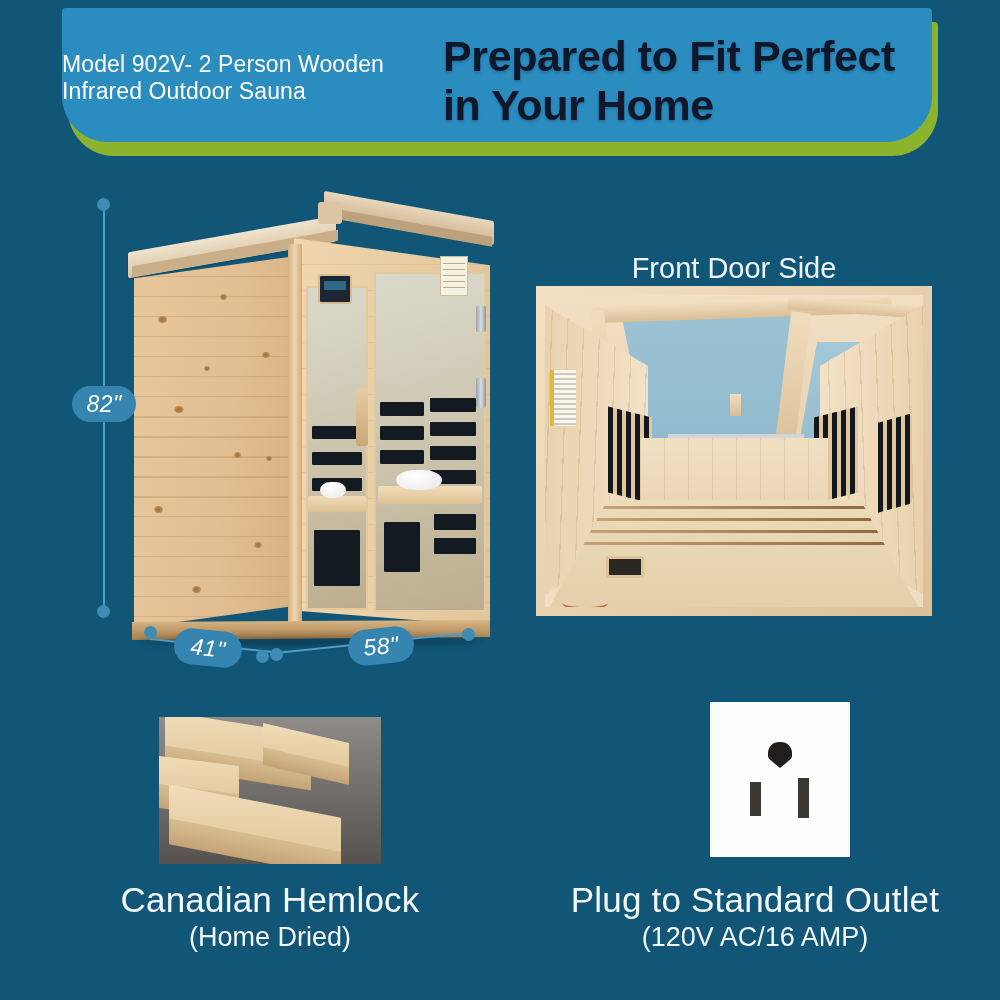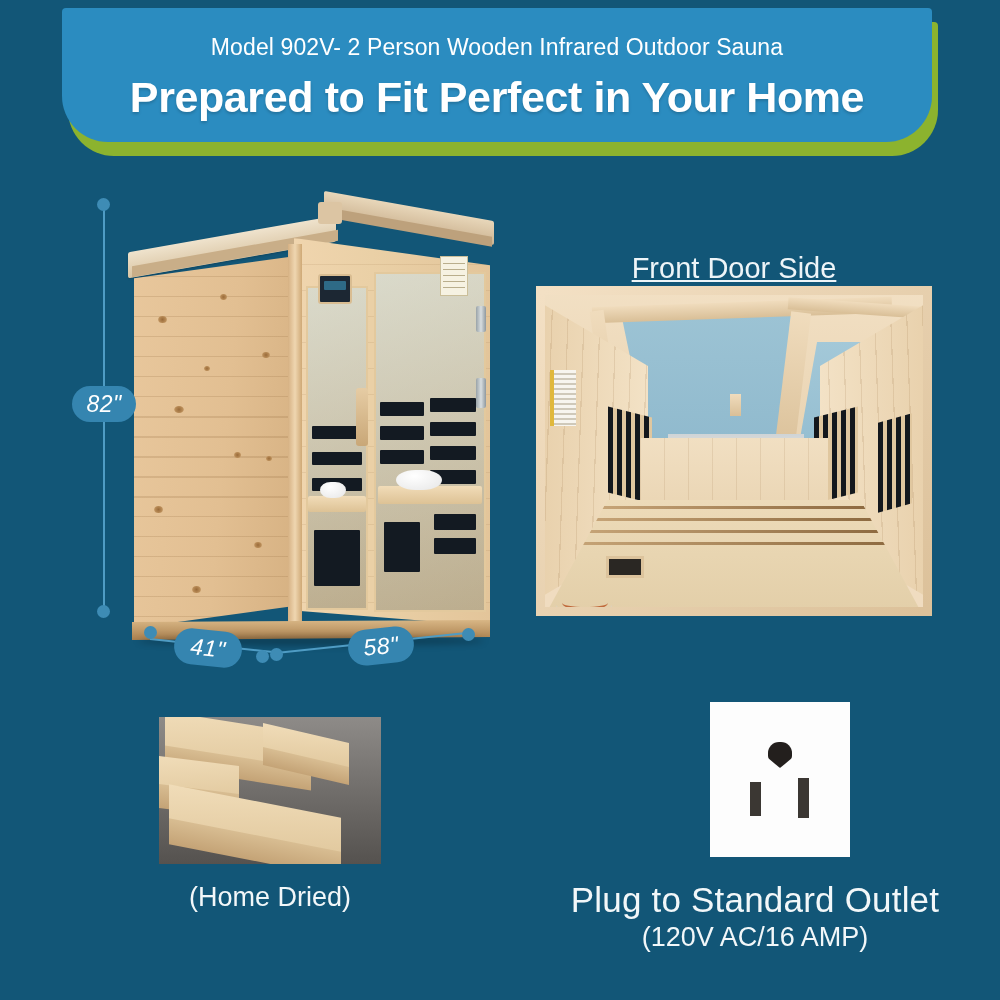--- a/index.html
+++ b/index.html
@@ -17,29 +17,29 @@
   }
   .banner-green {
     position:absolute; left:6px; top:14px; width:870px; height:134px;
     background:#8cb32e;
     border-radius:4px 4px 46px 46px;
   }
   .banner-blue {
     position:absolute; left:0; top:0; width:870px; height:134px;
     background:#2b8cc0;
     border-radius:4px 4px 46px 46px;
-    display:flex; flex-direction:column;
+    display:flex; flex-direction:row;
     align-items:center; justify-content:center;
   }
   #banner-subtitle {
     color:#ffffff; font-size:23px; letter-spacing:.1px;
     font-weight:400; margin-top:6px;
   }
   #banner-title {
-    color:#ffffff; font-size:43px; font-weight:bold;
+    color:#0f172a; font-size:43px; font-weight:bold;
     letter-spacing:-.4px; margin-top:12px;
     text-shadow:0 2px 3px rgba(0,0,0,.18);
   }
 
   
   .dim-line-v {
     position:absolute; width:2px; background:#4f9cc4;
   }
   .dim-line-h {
     position:absolute; height:2px; background:#4f9cc4;
@@ -264,21 +264,21 @@
     background:repeating-linear-gradient(180deg,#f7f5ef 0,#f7f5ef 3px,#cfc9ba 3px,#cfc9ba 5px);
     border-left:4px solid #e0b83c;
   }
   #top-view-label {
     position:absolute; left:112px; top:196px;
     color:#1d6d8e; font-size:32px; letter-spacing:.3px;
     z-index:6;
   }
   #front-door-side-label {
     position:absolute; left:536px; top:252px; width:396px;
-    text-align:center; color:#eef5f8; font-size:29px;text-decoration:underline;
+    text-align:center; color:#eef5f8; font-size:29px;
   }
 
   
   #hemlock-photo {
     position:absolute; left:159px; top:717px; width:222px; height:147px;
     background:linear-gradient(180deg,#8e8b88 0%,#6e6b68 55%,#55524f 100%);
     overflow:hidden;
   }
   .plank {
     position:absolute;
@@ -445,20 +445,21 @@
   <div class="plank" style="left:6px;top:6px;width:146px;height:44px;transform:skewY(9deg);"></div>
   <div class="plank-edge" style="left:6px;top:40px;width:146px;height:22px;transform:skewY(9deg);"></div>
   <div class="plank" style="left:104px;top:16px;width:86px;height:30px;transform:skewY(13deg);"></div>
   <div class="plank-edge" style="left:104px;top:40px;width:86px;height:18px;transform:skewY(13deg);"></div>
   <div class="plank" style="left:0px;top:44px;width:80px;height:38px;transform:skewY(7deg);"></div>
   <div class="plank-edge" style="left:0px;top:72px;width:80px;height:24px;transform:skewY(7deg);"></div>
   <div class="plank" style="left:10px;top:84px;width:172px;height:44px;transform:skewY(11deg);"></div>
   <div class="plank-edge" style="left:10px;top:118px;width:172px;height:26px;transform:skewY(11deg);"></div>
 </div>
 <div class="caption" style="left:60px;top:880px;width:420px;">
+  <div class="line1">Canadian Hemlock</div>
   <div class="line2">(Home Dried)</div>
 </div>
 
 <div id="outlet-photo">
   <div class="outlet-ground"></div>
   <div class="outlet-slot" style="left:40px;"></div>
   <div class="outlet-slot" style="left:88px;height:40px;top:76px;"></div>
 </div>
 <div class="caption" style="left:530px;top:880px;width:450px;">
   <div class="line1">Plug to Standard Outlet</div>

